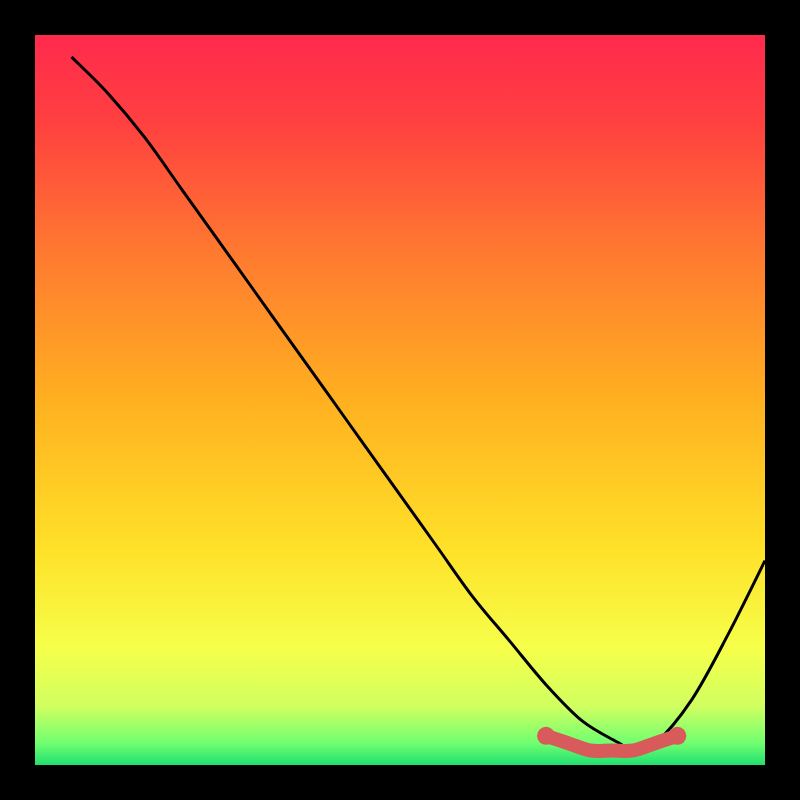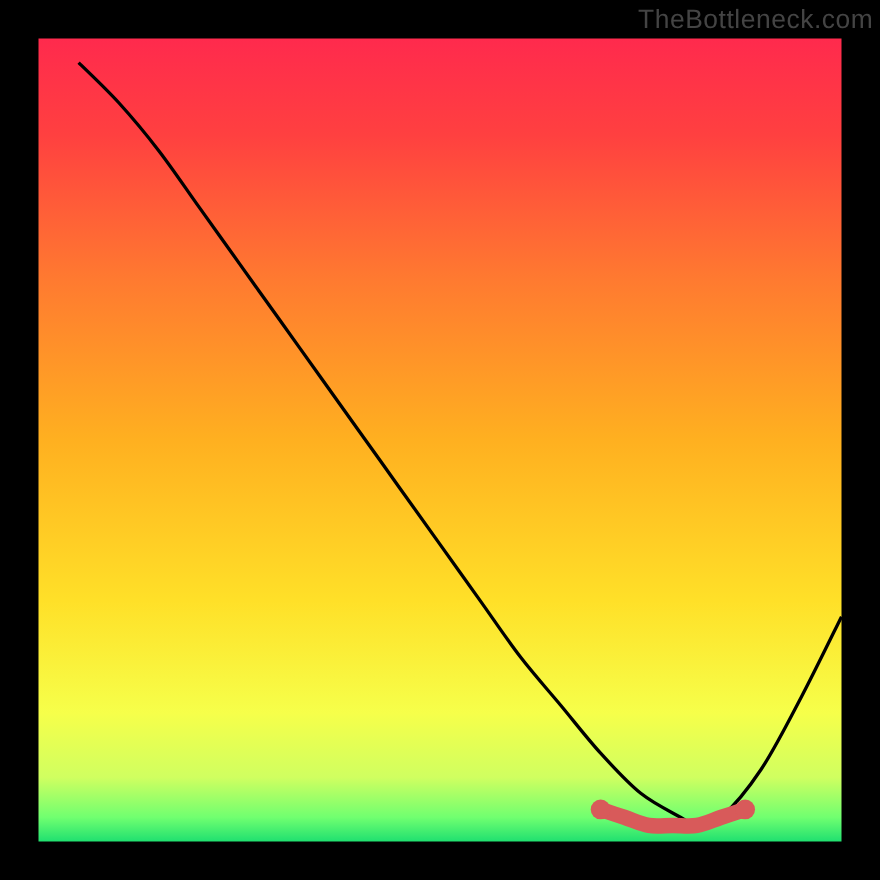--- a/index.html
+++ b/index.html
@@ -29,21 +29,20 @@
   svg {
     position: absolute;
     top: 0;
     left: 0;
   }
 </style>
 </head>
 <body>
 
 <div class="wrap">
-  <div class="watermark">TheBottleneck.com</div>
 
   <svg id="chart-svg" width="800" height="800">
     <defs>
       <linearGradient id="bg-grad" x1="0" y1="0" x2="0" y2="1">
           <stop offset="0%" stop-color="#ff2a4d"></stop>
           <stop offset="12%" stop-color="#ff4040"></stop>
           <stop offset="30%" stop-color="#ff7a30"></stop>
           <stop offset="50%" stop-color="#ffb020"></stop>
           <stop offset="70%" stop-color="#ffe028"></stop>
           <stop offset="84%" stop-color="#f6ff4a"></stop>

